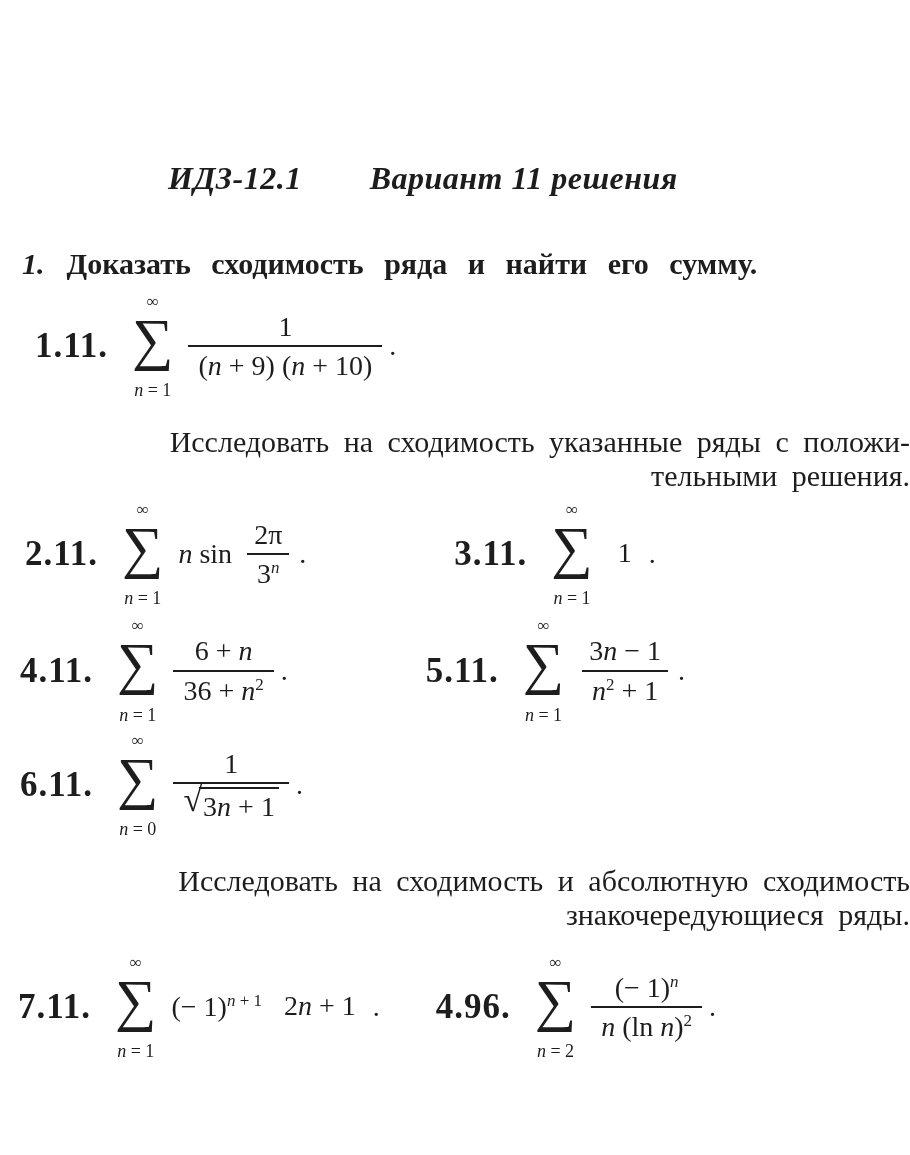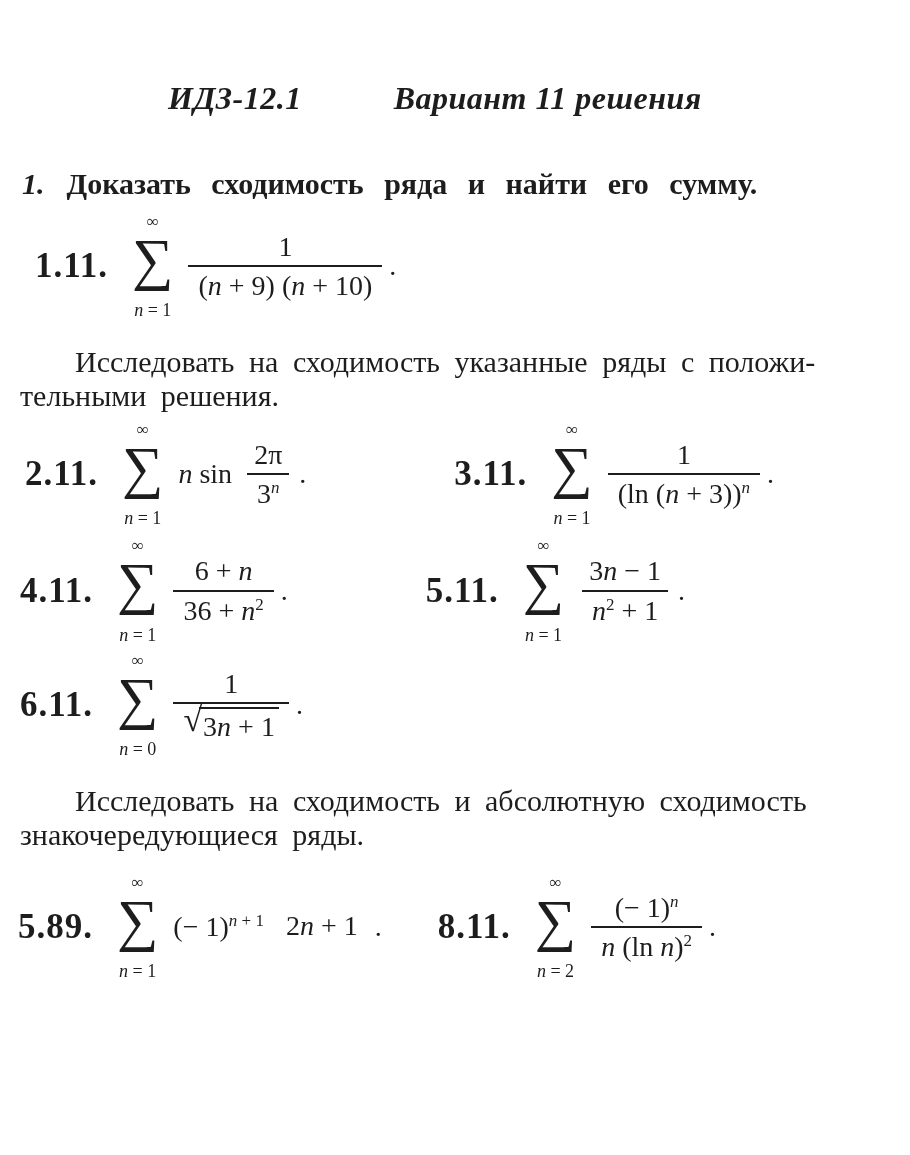--- a/index.html
+++ b/index.html
@@ -2,27 +2,27 @@
 <html><head>
 <meta charset="utf-8">
 <style>
   html,body{margin:0;padding:0;background:#e9e9e9;}
   .page{
     width:910px;height:1155px;background:#ffffff;color:#1d1d1d;
     font-family:"Liberation Serif","DejaVu Serif",serif;
     position:relative;overflow:hidden;box-sizing:border-box;
   }
   
-  .title{display:flex;padding-top:80px;margin-left:168px;gap:92px;
-    font-size:32px;font-weight:bold;font-style:italic;letter-spacing:.5px;white-space:nowrap;}
+  .title{display:flex;padding-top:120px;margin-left:168px;gap:68px;
+    font-size:32px;font-weight:bold;font-style:italic;letter-spacing:.5px;white-space:nowrap;margin-top:40px;}
   
   .intro{display:flex;align-items:baseline;margin:50px 40px 0 22px;font-size:30px;white-space:nowrap;}
   .intro-num{font-weight:bold;font-style:italic;margin-right:22px;}
   .intro-text{word-spacing:13px;font-weight:bold;}
-  .para{margin-top:26px;padding-left:20px;font-size:30px;line-height:1.13;word-spacing:7px;}
+  .para{margin-top:26px;padding-left:32px;font-size:30px;line-height:1.13;word-spacing:7px;text-align:right;}
   .para .indent{margin-left:55px;}
   
   .prow{display:flex;align-items:center;}
   .r1{margin-top:12px;padding-left:35px;}
   .r2{margin-top:8px;padding-left:25px;}
   .r3{margin-top:10px;padding-left:20px;}
   .r4{margin-top:8px;padding-left:20px;}
   .r5{margin-top:22px;padding-left:18px;}
   .r2 .problem + .problem{margin-left:148px;}
   .r3 .problem + .problem{margin-left:138px;}
@@ -97,21 +97,20 @@
     </div>
     <div class="problem">
       <span class="plabel">3.11.</span>
       <span class="sum">
         <span class="slim top">∞</span>
         <span class="sigma">∑</span>
         <span class="slim bot"><i>n</i><span> = 1</span></span>
       </span>
       <span class="frac">
         <span class="num"><span>1</span></span>
-        <span class="den"><span>(ln (</span><i>n</i><span> + 3))</span><sup><i>n</i></sup></span>
       </span>
       <span class="tail">.</span>
     </div>
   </div>
 
   <div class="prow r3">
     <div class="problem">
       <span class="plabel">4.11.</span>
       <span class="sum">
         <span class="slim top">∞</span>
@@ -160,34 +159,34 @@
     </div>
   </div>
 
   <div class="para">
     <div class="indent">Исследовать на сходимость и абсолютную сходимость</div>
     <div>знакочередующиеся ряды.</div>
   </div>
 
   <div class="prow r5">
     <div class="problem">
-      <span class="plabel">5.89.</span>
+      <span class="plabel">7.11.</span>
       <span class="sum">
         <span class="slim top">∞</span>
         <span class="sigma">∑</span>
         <span class="slim bot"><i>n</i><span> = 1</span></span>
       </span>
       <span class="pow"><span>(− 1)</span><sup><i>n</i><span> + 1</span></sup></span>
       <span class="frac">
         <span class="num"><span>2</span><i>n</i><span> + 1</span></span>
       </span>
       <span class="tail">.</span>
     </div>
     <div class="problem">
-      <span class="plabel">8.11.</span>
+      <span class="plabel">4.96.</span>
       <span class="sum">
         <span class="slim top">∞</span>
         <span class="sigma">∑</span>
         <span class="slim bot"><i>n</i><span> = 2</span></span>
       </span>
       <span class="frac">
         <span class="num"><span>(− 1)</span><sup><i>n</i></sup></span>
         <span class="den"><i>n</i><span> (ln </span><i>n</i><span>)</span><sup>2</sup></span>
       </span>
       <span class="tail">.</span>

